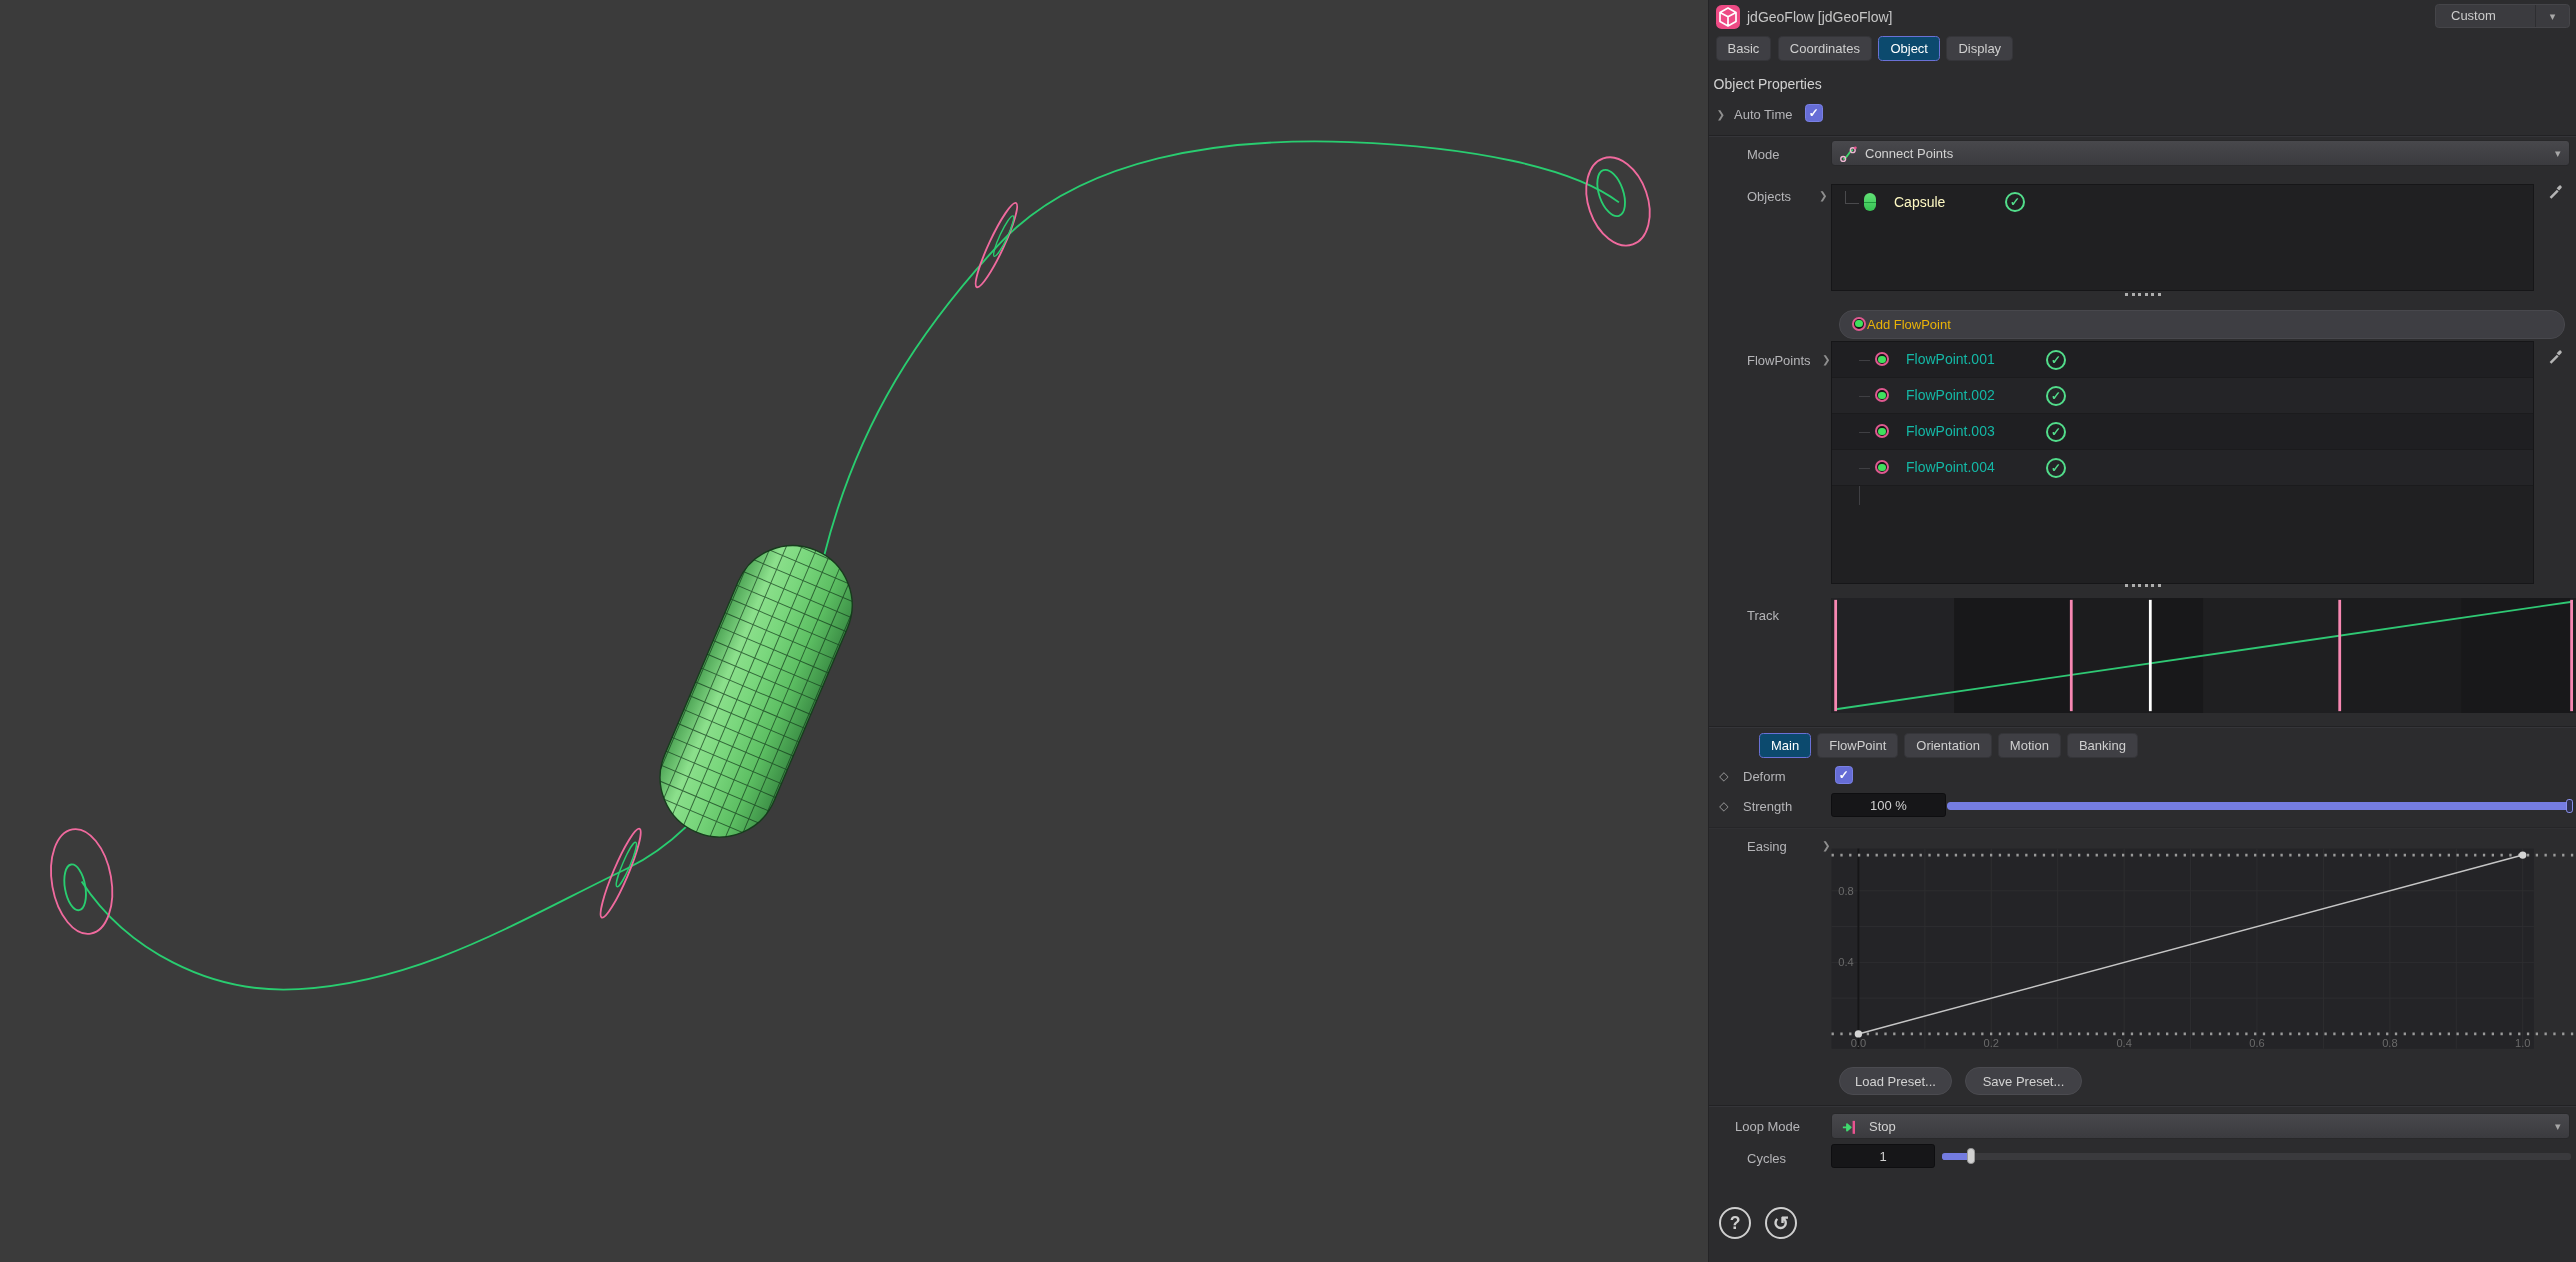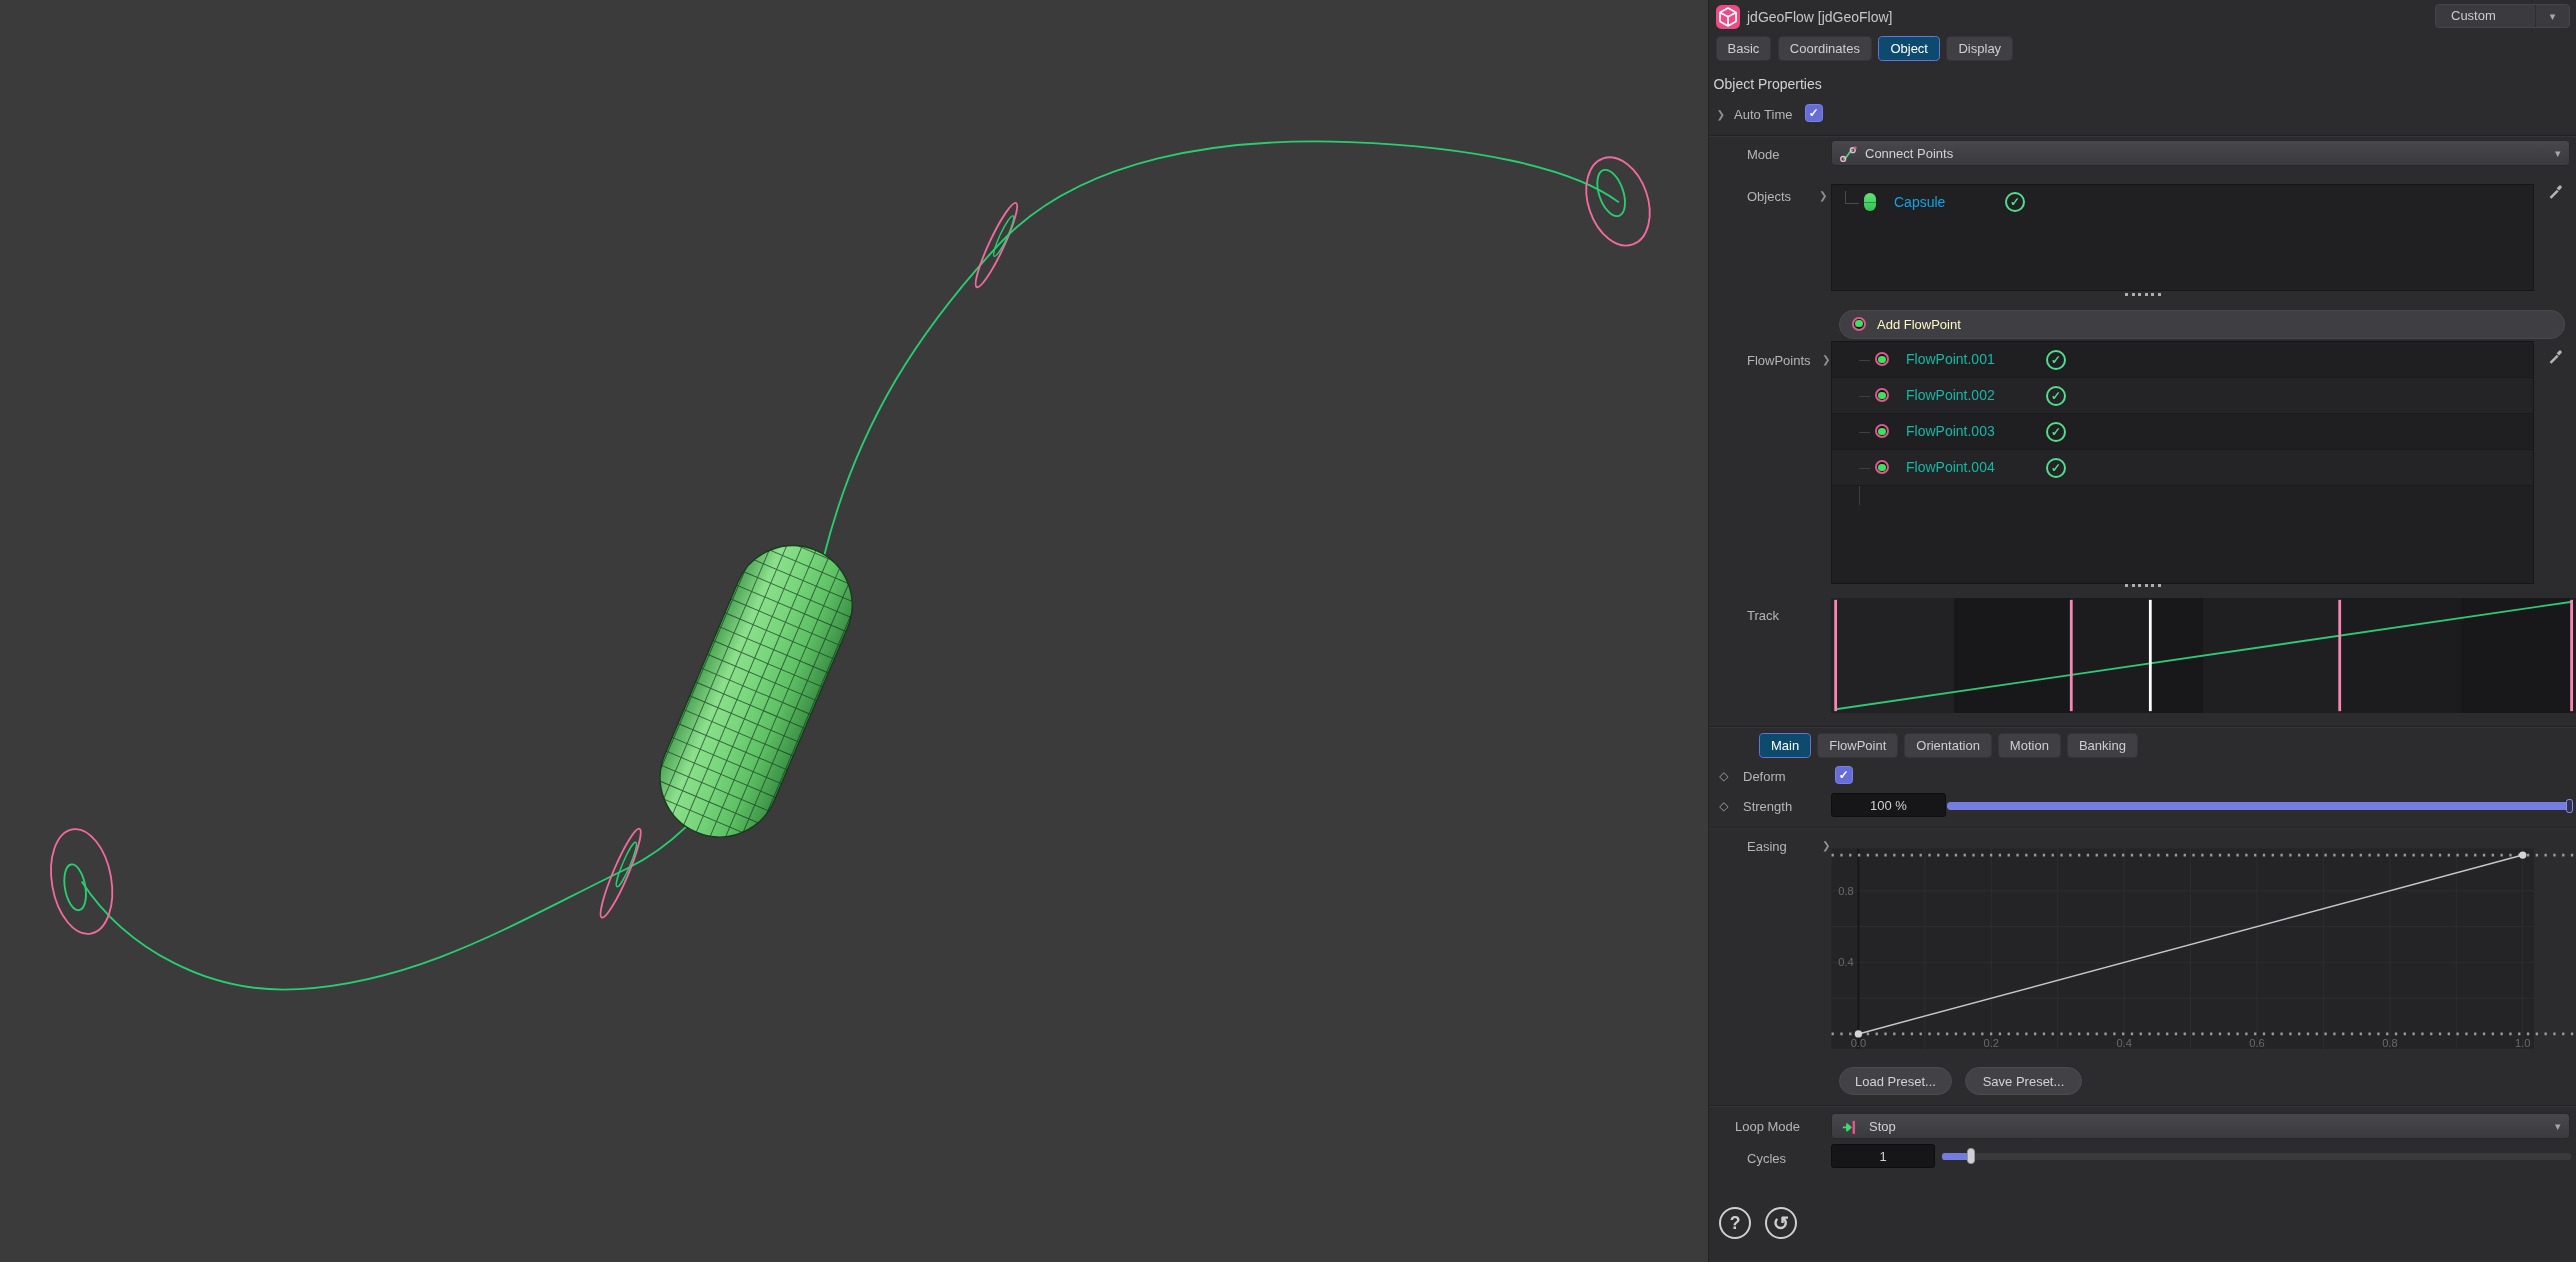--- a/index.html
+++ b/index.html
@@ -158,41 +158,41 @@
     <span class="dd-text">Connect Points</span>
     <span class="dd-arrow">▾</span>
   </div>
 
   <span class="lbl" style="left:38px;top:189px;">Objects</span>
   <span class="chev" style="left:110px;top:190px;">❯</span>
   <div class="listbox" style="top:184px;height:107px;">
     <div style="position:relative;height:36px;">
       <div class="abs" style="left:13px;top:5.6px;width:13px;height:12px;border-left:0.9px solid #4a4a4d;border-bottom:0.9px solid #4a4a4d;"></div>
       <div class="cap-ico" style="left:32px;top:8.4px;"></div>
-      <span class="fp-name" style="left:62px;color:#0ea5e9;">Capsule</span>
+      <span class="fp-name" style="left:62px;color:#fef9c3;">Capsule</span>
       <div class="check" style="left:173px;top:7.4px;">✓</div>
     </div>
   </div>
   <svg class="eyedrop" style="left:838px;top:182px;" viewBox="0 0 20 20">
     <path d="M3 17 L11.2 8.8 L13.2 10.8 L5 19 Z" fill="#b5b5b5"></path>
     <path d="M11 7 l2.5-2.5 a1.9 1.9 0 0 1 2.7 2.7 L13.7 9.7 Z" fill="#b5b5b5"></path>
   </svg>
 
   <div class="drag-handle" style="top:290px;">
     <i></i>
       <i></i>
       <i></i>
       <i></i>
       <i></i>
       <i></i>
   </div>
 
   <div class="abs" style="left:130px;top:310px;width:726px;height:29px;border-radius:14px;background:#3e3e43;border:0.9px solid #48484d;box-sizing:border-box;">
     <span class="fp-icon" style="left:12px;top:5.6px;"></span>
-    <span class="abs" style="left:37px;top:5.6px;font-size:13px;color:#fef9c3;">Add FlowPoint</span>
+    <span class="abs" style="left:27px;top:5.6px;font-size:13px;color:#eab308;">Add FlowPoint</span>
   </div>
 
   <span class="lbl" style="left:38px;top:353px;">FlowPoints</span>
   <span class="chev" style="left:113px;top:354px;">❯</span>
   <div class="listbox" style="top:341px;height:243px;">
     <div class="abs" style="left:27px;top:0;width:0.9px;height:163px;background:#3f3f43;"></div>
     <div class="fprow">
       <div class="abs" style="left:27px;top:17.6px;width:11px;height:0.9px;background:#3f3f43;"></div>
       <span class="fp-icon" style="left:43px;top:10.2px;"></span>
       <span class="fp-name">FlowPoint.001</span>

